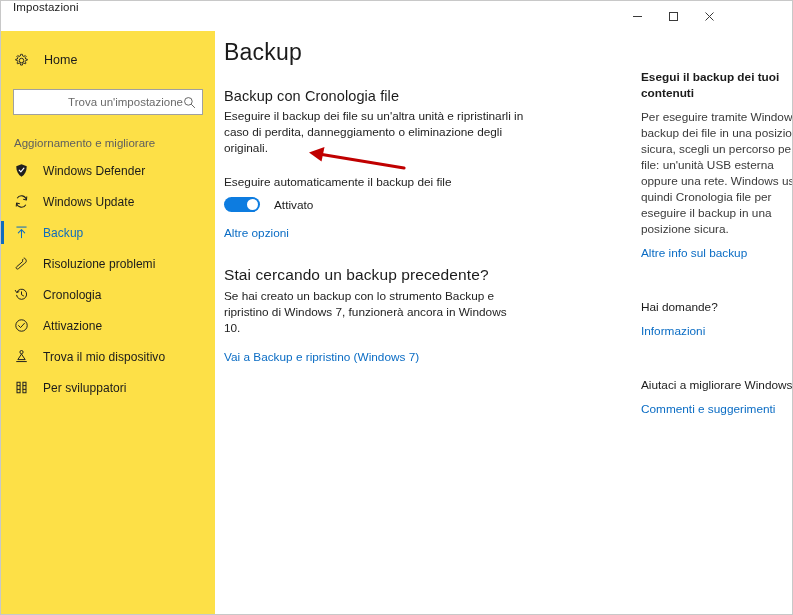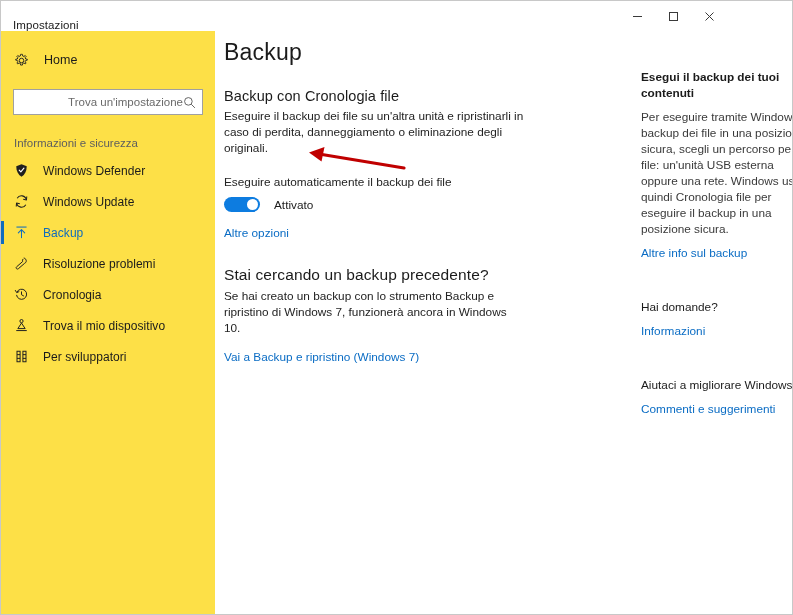--- a/index.html
+++ b/index.html
@@ -14,21 +14,21 @@
     width: 793px; height: 615px;
     background: #ffffff;
     border: 1px solid #c8c8c8;
     overflow: hidden;
   }
   
   #titlebar {
     position: absolute; top: 0; left: 0;
     width: 726px; height: 30px;
     background: #ffffff;
-    display: flex; align-items: flex-end;
+    display: flex; align-items: flex-start;
   }
   #titlebar .title {
     font-size: 11.5px; color: #1b1b1b;
     margin-left: 12px; letter-spacing: .1px;
   }
   #wincontrols { margin-left: auto; display: flex; height: 30px; }
   #wincontrols .ctl {
     width: 36px; height: 30px;
     display: flex; align-items: center; justify-content: center;
     color: #444; font-size: 12px; line-height: 1;
@@ -186,21 +186,21 @@
     <div id="searchbox">
       <input type="text" placeholder="Trova un'impostazione" style="">
       <span class="mag">
         <svg width="13" height="13" viewBox="0 0 14 14">
           <circle cx="5.8" cy="5.8" r="4.1" fill="none" stroke="#5a5a5a" stroke-width="1"></circle>
           <line x1="8.9" y1="8.9" x2="12.8" y2="12.8" stroke="#5a5a5a" stroke-width="1"></line>
         </svg>
       </span>
     </div>
 
-    <div class="nav-group-title">Informazioni e sicurezza</div>
+    <div class="nav-group-title">Aggiornamento e migliorare</div>
 
     <div class="nav-item">
       <span class="ico">
         <svg width="15" height="15" viewBox="0 0 16 16">
           <path d="M8 1.3 L13.6 3.4 C13.6 8.6 11.6 12.4 8 14.6 C4.4 12.4 2.4 8.6 2.4 3.4 Z" fill="#1f1f1f"></path>
           <path d="M5.6 7.6 L7.3 9.4 L10.6 5.4" fill="none" stroke="#ffffff" stroke-width="1.2" stroke-linecap="round" stroke-linejoin="round"></path>
         </svg>
       </span>
       <span class="lbl">Windows Defender</span>
     </div>
@@ -241,20 +241,29 @@
       <span class="ico">
         <svg width="15" height="15" viewBox="0 0 16 16">
           <path d="M3.1 5.6 A5.4 5.4 0 1 1 2.7 8.4" fill="none" stroke="#1f1f1f" stroke-width="1.05"></path>
           <path d="M1.2 3.3 L2.9 6 L5.6 4.8" fill="none" stroke="#1f1f1f" stroke-width="1.05" stroke-linejoin="round"></path>
           <path d="M8 5.2 L8 8.2 L10.2 9.5" fill="none" stroke="#1f1f1f" stroke-width="1.05" stroke-linecap="round" stroke-linejoin="round"></path>
         </svg>
       </span>
       <span class="lbl">Cronologia</span>
     </div>
 
+    <div class="nav-item">
+      <span class="ico">
+        <svg width="15" height="15" viewBox="0 0 16 16">
+          <circle cx="8" cy="8" r="6.1" fill="none" stroke="#1f1f1f" stroke-width="1.05"></circle>
+          <path d="M4.9 8.1 L7 10.2 L11.1 5.7" fill="none" stroke="#1f1f1f" stroke-width="1.05" stroke-linecap="round" stroke-linejoin="round"></path>
+        </svg>
+      </span>
+      <span class="lbl">Attivazione</span>
+    </div>
 
     <div class="nav-item">
       <span class="ico">
         <svg width="15" height="15" viewBox="0 0 16 16">
           <circle cx="8" cy="3.3" r="1.7" fill="none" stroke="#1f1f1f" stroke-width="1.05"></circle>
           <path d="M4.1 11.3 L8 5.4 L11.9 11.3 Z" fill="none" stroke="#1f1f1f" stroke-width="1.05" stroke-linejoin="round"></path>
           <line x1="2.4" y1="13.4" x2="13.6" y2="13.4" stroke="#1f1f1f" stroke-width="1.05"></line>
         </svg>
       </span>
       <span class="lbl">Trova il mio dispositivo</span>

